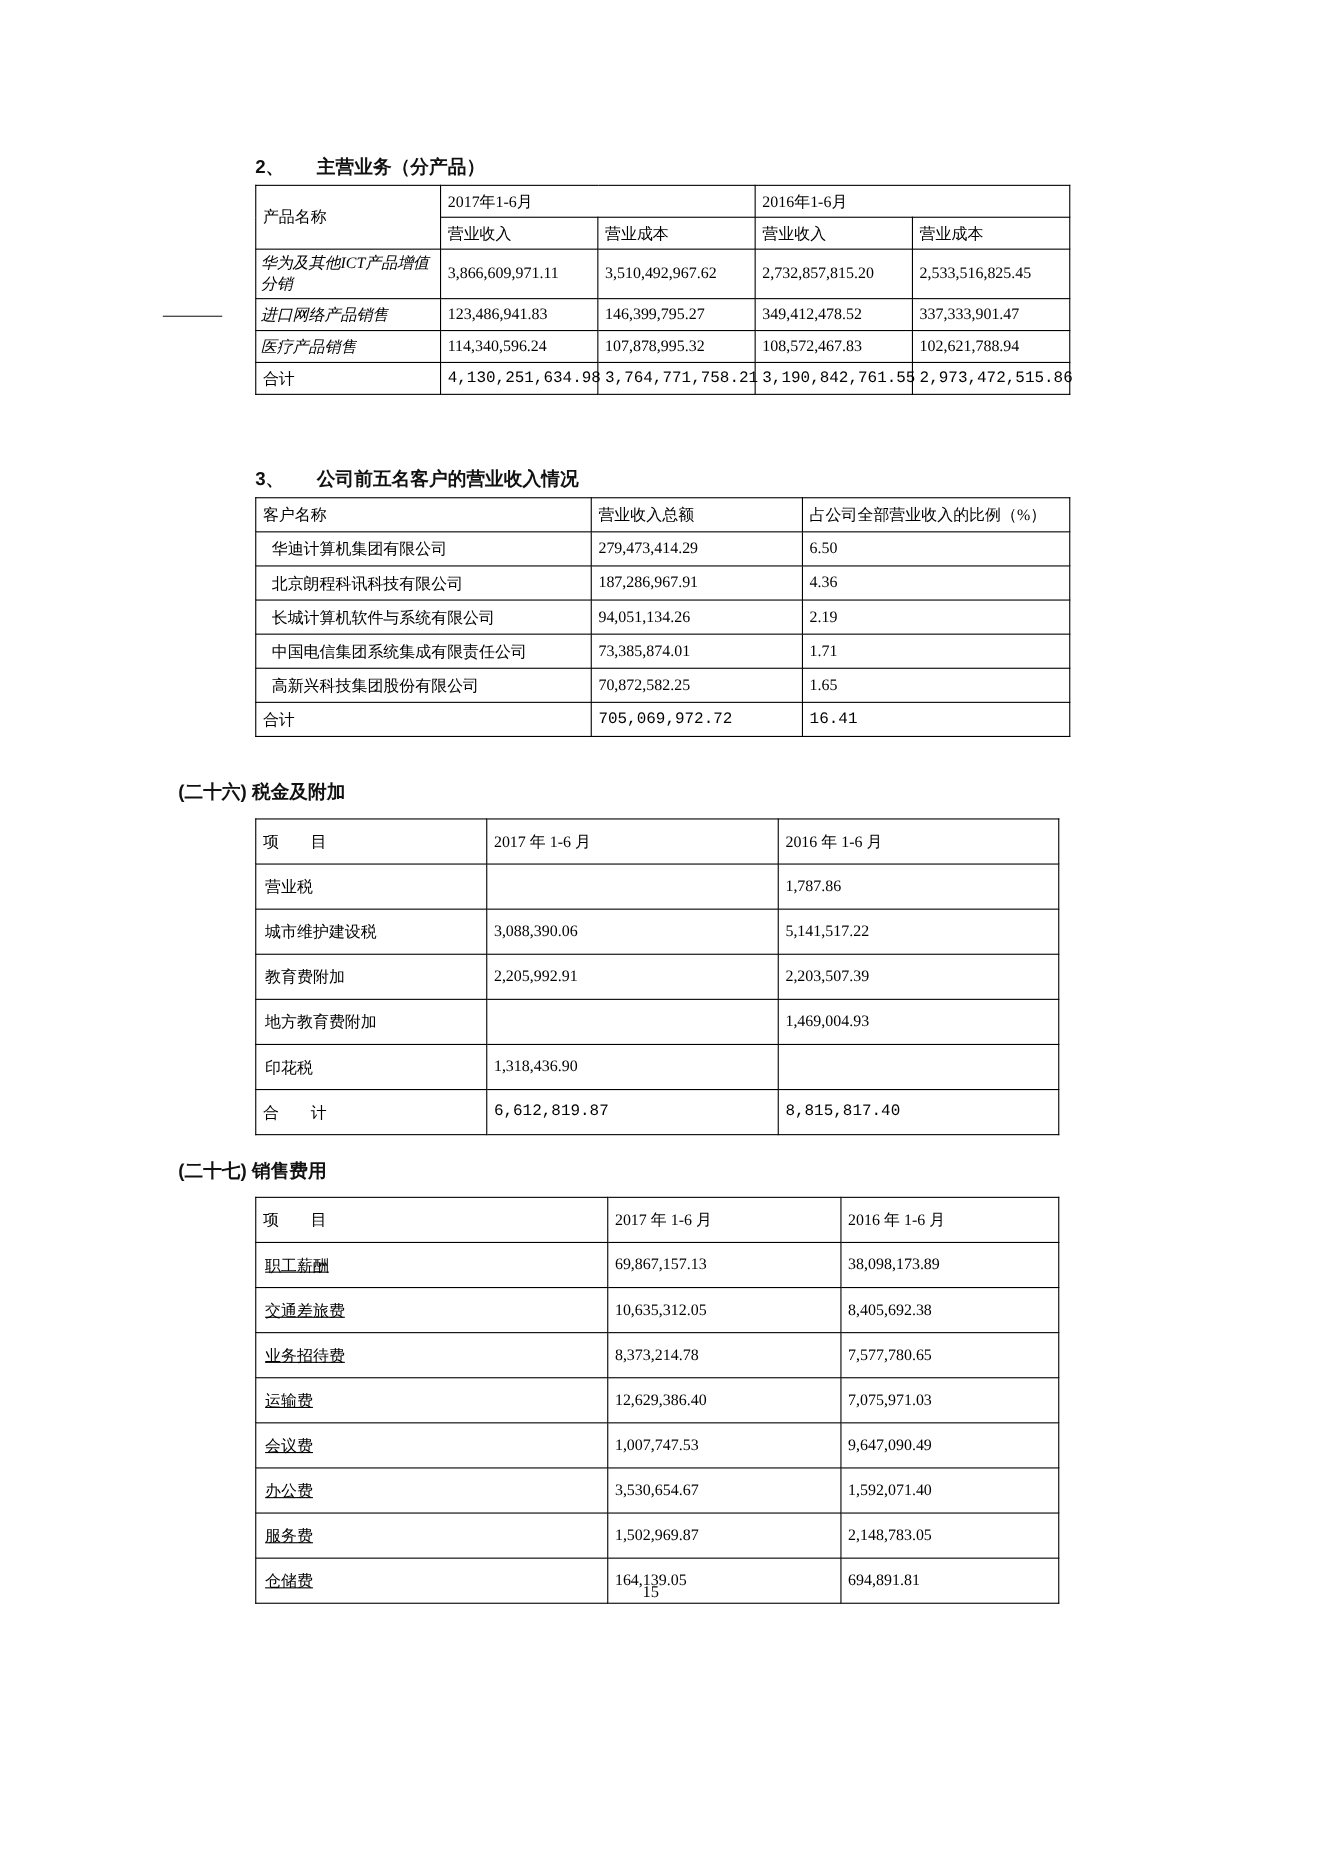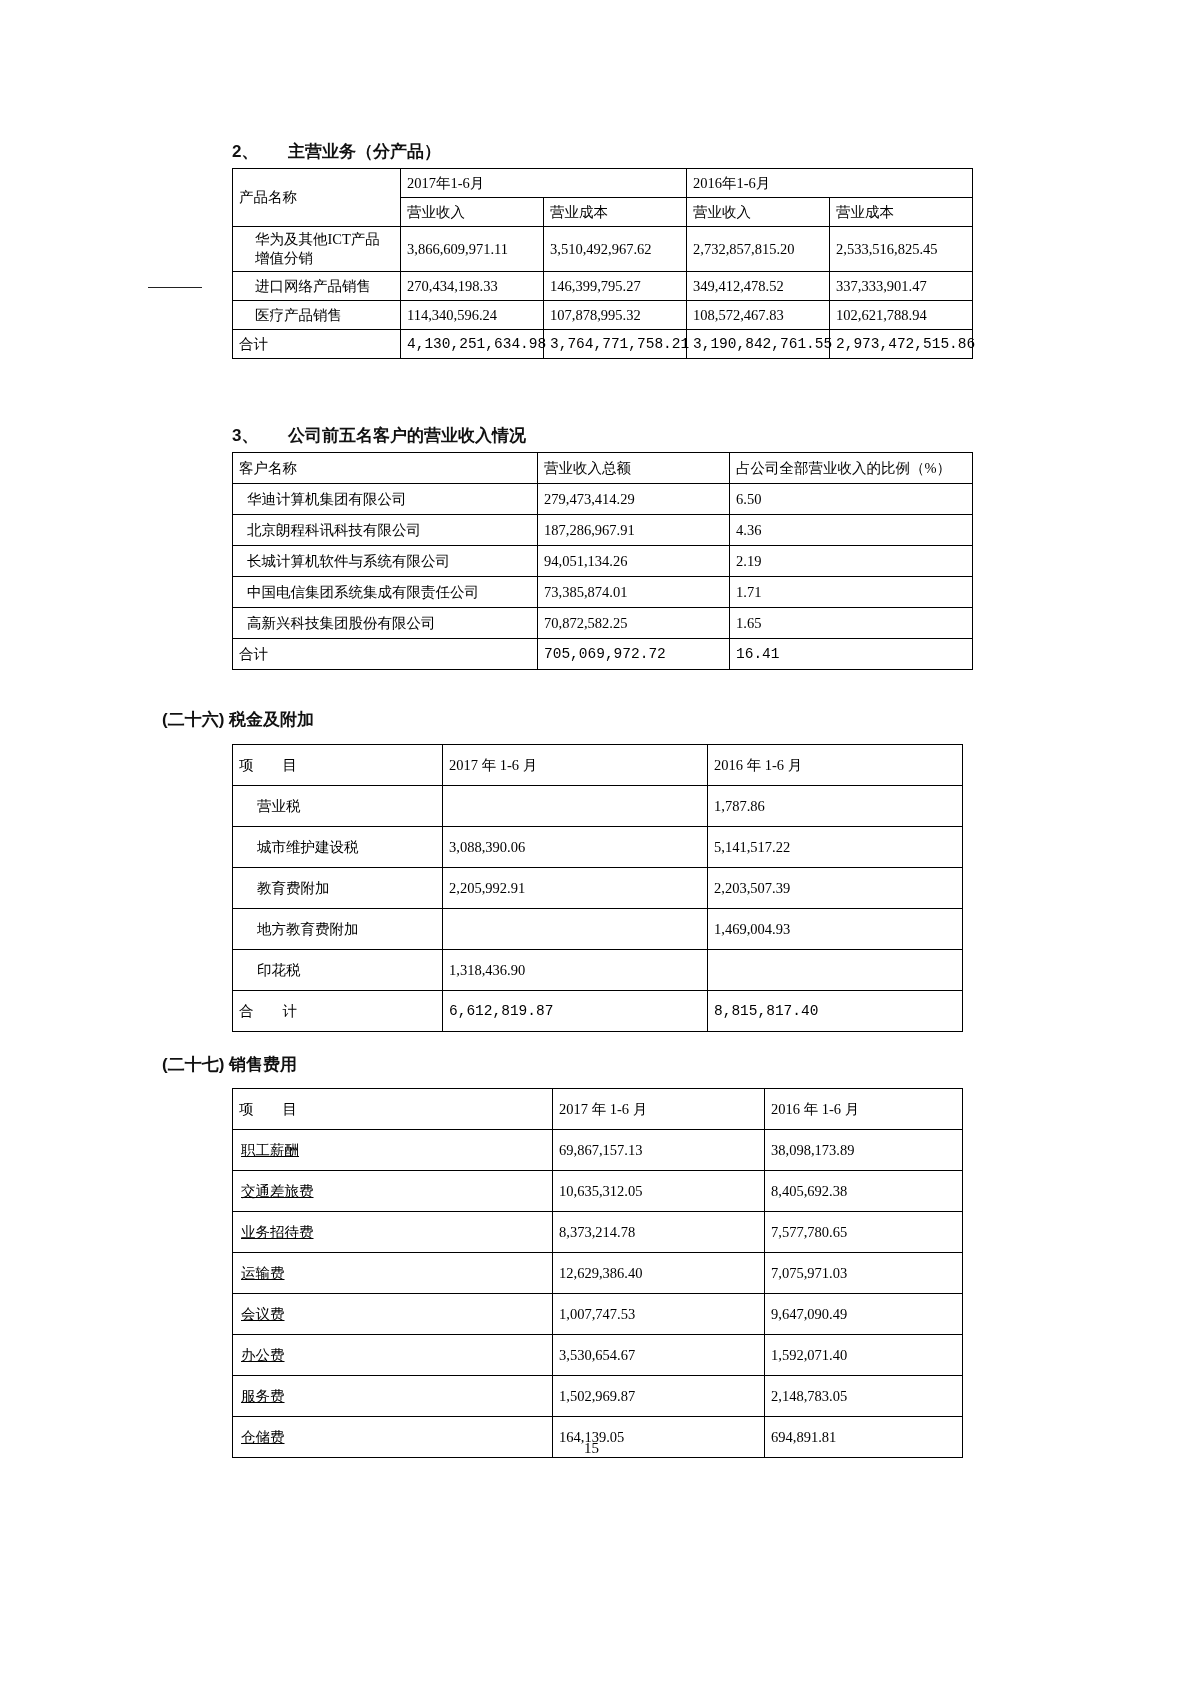--- a/index.html
+++ b/index.html
@@ -71,31 +71,31 @@
   .l { text-align: left; }
 
   .thick-top > td, .thick-top > th { border-top: 2.5px solid #000; }
   .thick-bottom > td, .thick-bottom > th { border-bottom: 2.5px solid #000; font-family: Liberation Mono, monospace; }
 
   .nowrapnum { white-space: nowrap; }
 
   
   #t-product { position: absolute; left: 232px; top: 168px; width: 740px; }
   #t-product td { height: 22px; }
-  #t-product .prod-name { padding-left: 22px; }
+  #t-product .prod-name { padding-left: 4px; font-style: italic; }
 
   
   #t-customers { position: absolute; left: 232px; top: 452px; width: 740px; }
   #t-customers td { height: 24px; margin-top: 24px; }
   #t-customers .cust-name { padding-left: 14px; }
 
   
   #t-tax { position: absolute; left: 232px; top: 744px; width: 730px; }
   #t-tax td { height: 34px; }
-  #t-tax .item { padding-left: 24px; }
+  #t-tax .item { padding-left: 8px; }
 
   
   #t-sales { position: absolute; left: 232px; top: 1088px; width: 730px; }
   #t-sales td { height: 34px; }
   #t-sales .item { padding-left: 8px; text-decoration: underline; }
 
   .pagenum {
     position: absolute;
     left: 0;
     top: 1440px;
@@ -139,21 +139,21 @@
       </tr>
       <tr>
         <td class="l prod-name">华为及其他ICT产品增值分销</td>
         <td class="r nowrapnum">3,866,609,971.11</td>
         <td class="r nowrapnum">3,510,492,967.62</td>
         <td class="r nowrapnum">2,732,857,815.20</td>
         <td class="r nowrapnum">2,533,516,825.45</td>
       </tr>
       <tr>
         <td class="l prod-name">进口网络产品销售</td>
-        <td class="r nowrapnum">270,434,198.33</td>
+        <td class="r nowrapnum">123,486,941.83</td>
         <td class="r nowrapnum">146,399,795.27</td>
         <td class="r nowrapnum">349,412,478.52</td>
         <td class="r nowrapnum">337,333,901.47</td>
       </tr>
       <tr>
         <td class="l prod-name">医疗产品销售</td>
         <td class="r nowrapnum">114,340,596.24</td>
         <td class="r nowrapnum">107,878,995.32</td>
         <td class="r nowrapnum">108,572,467.83</td>
         <td class="r nowrapnum">102,621,788.94</td>

